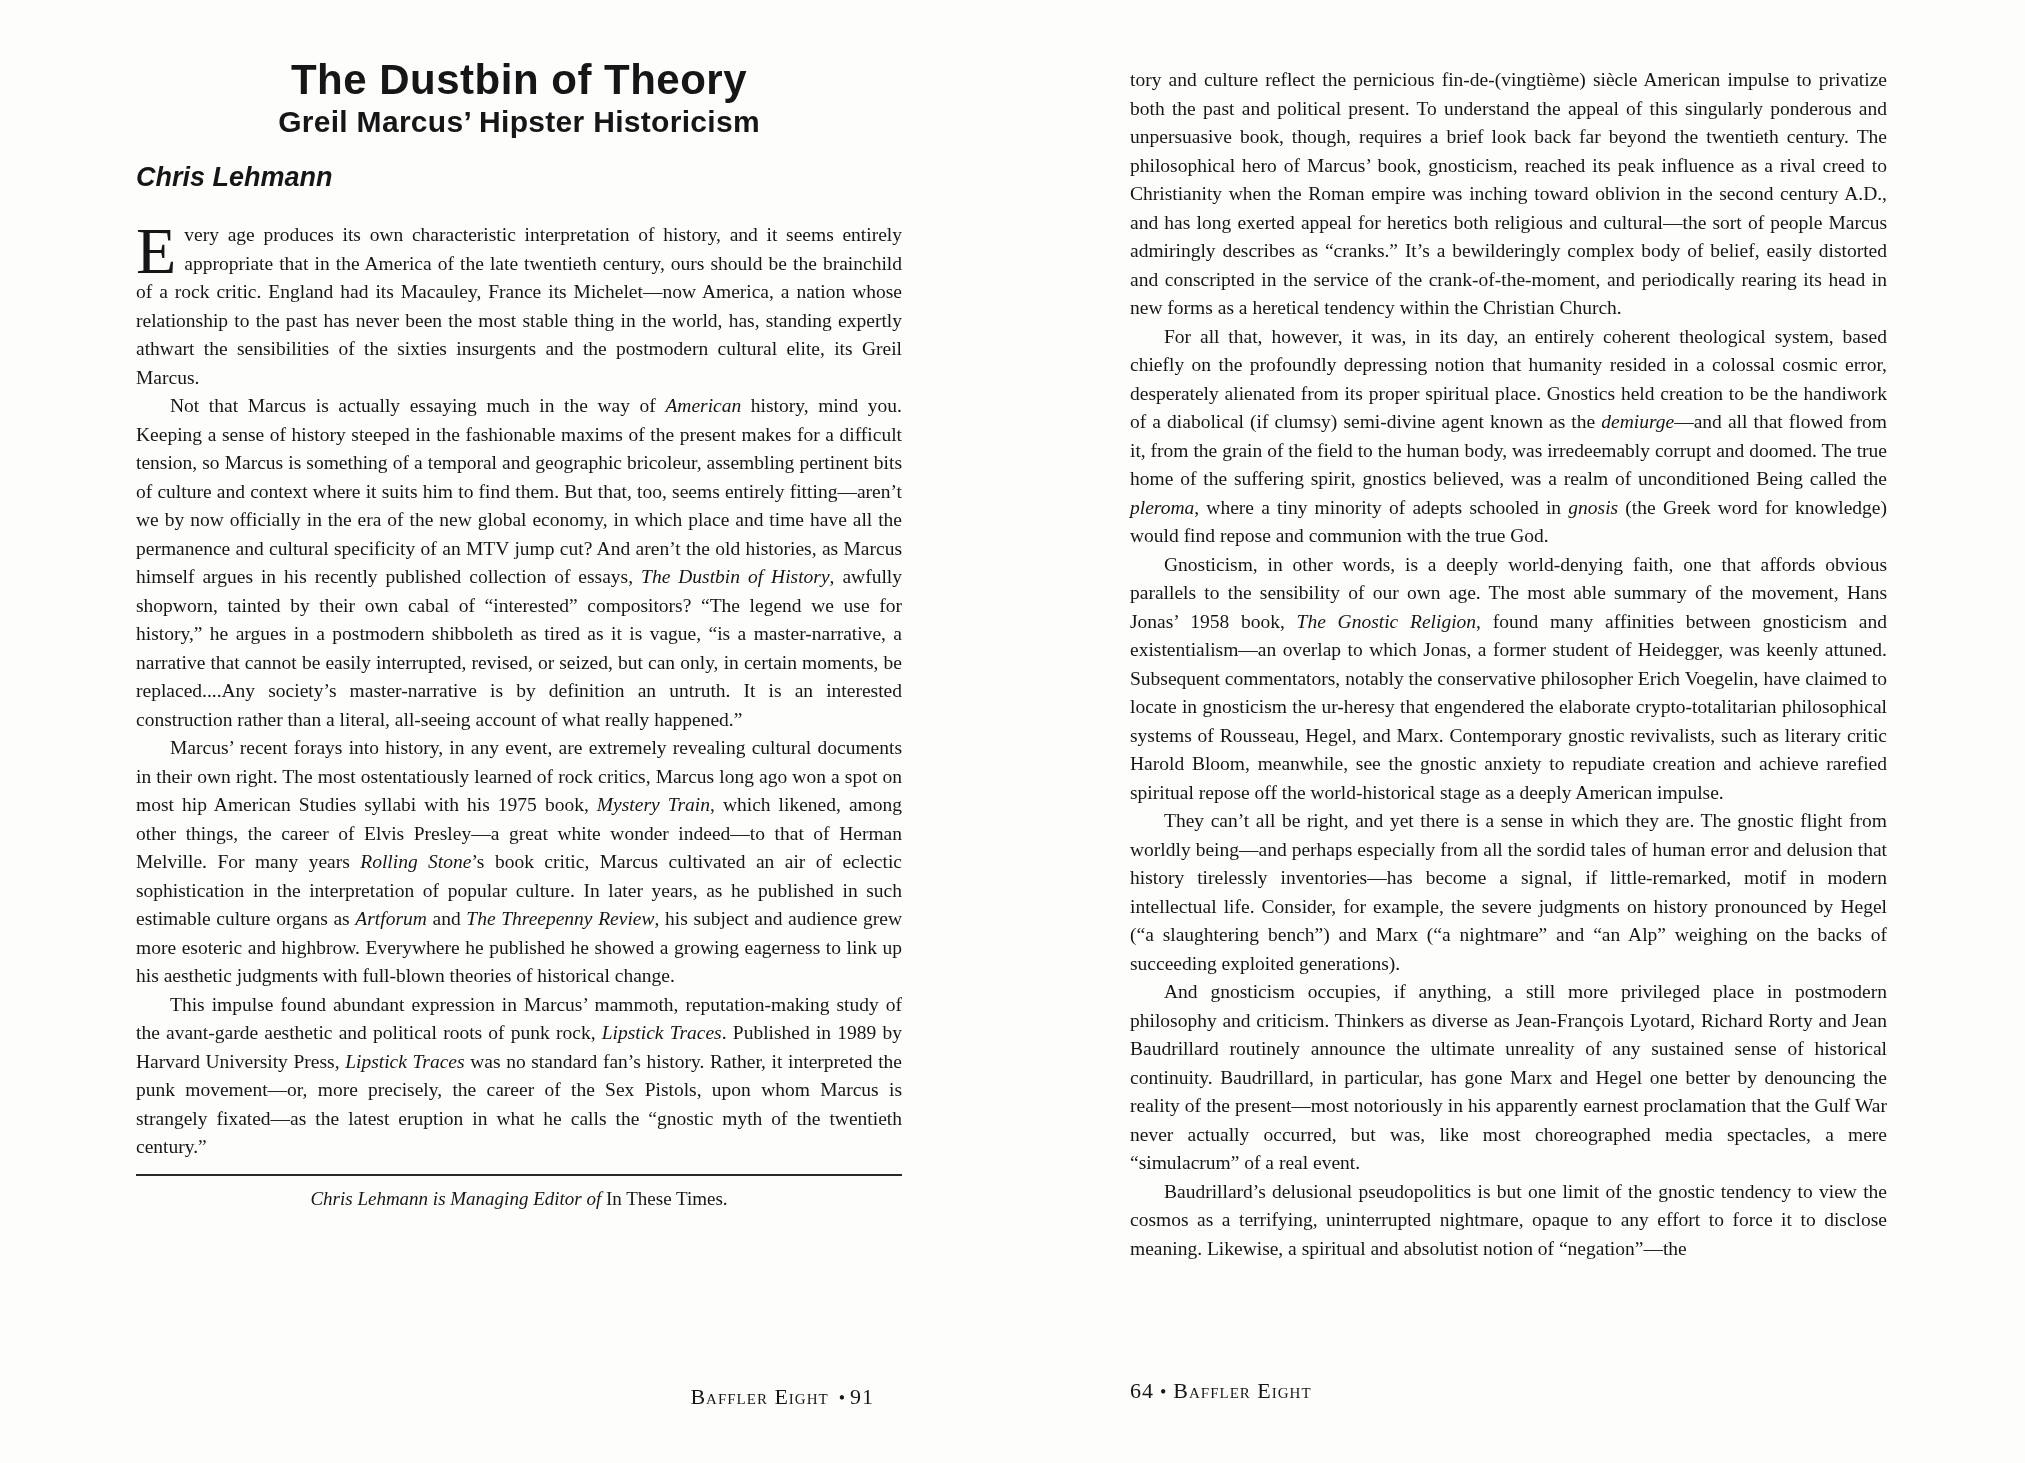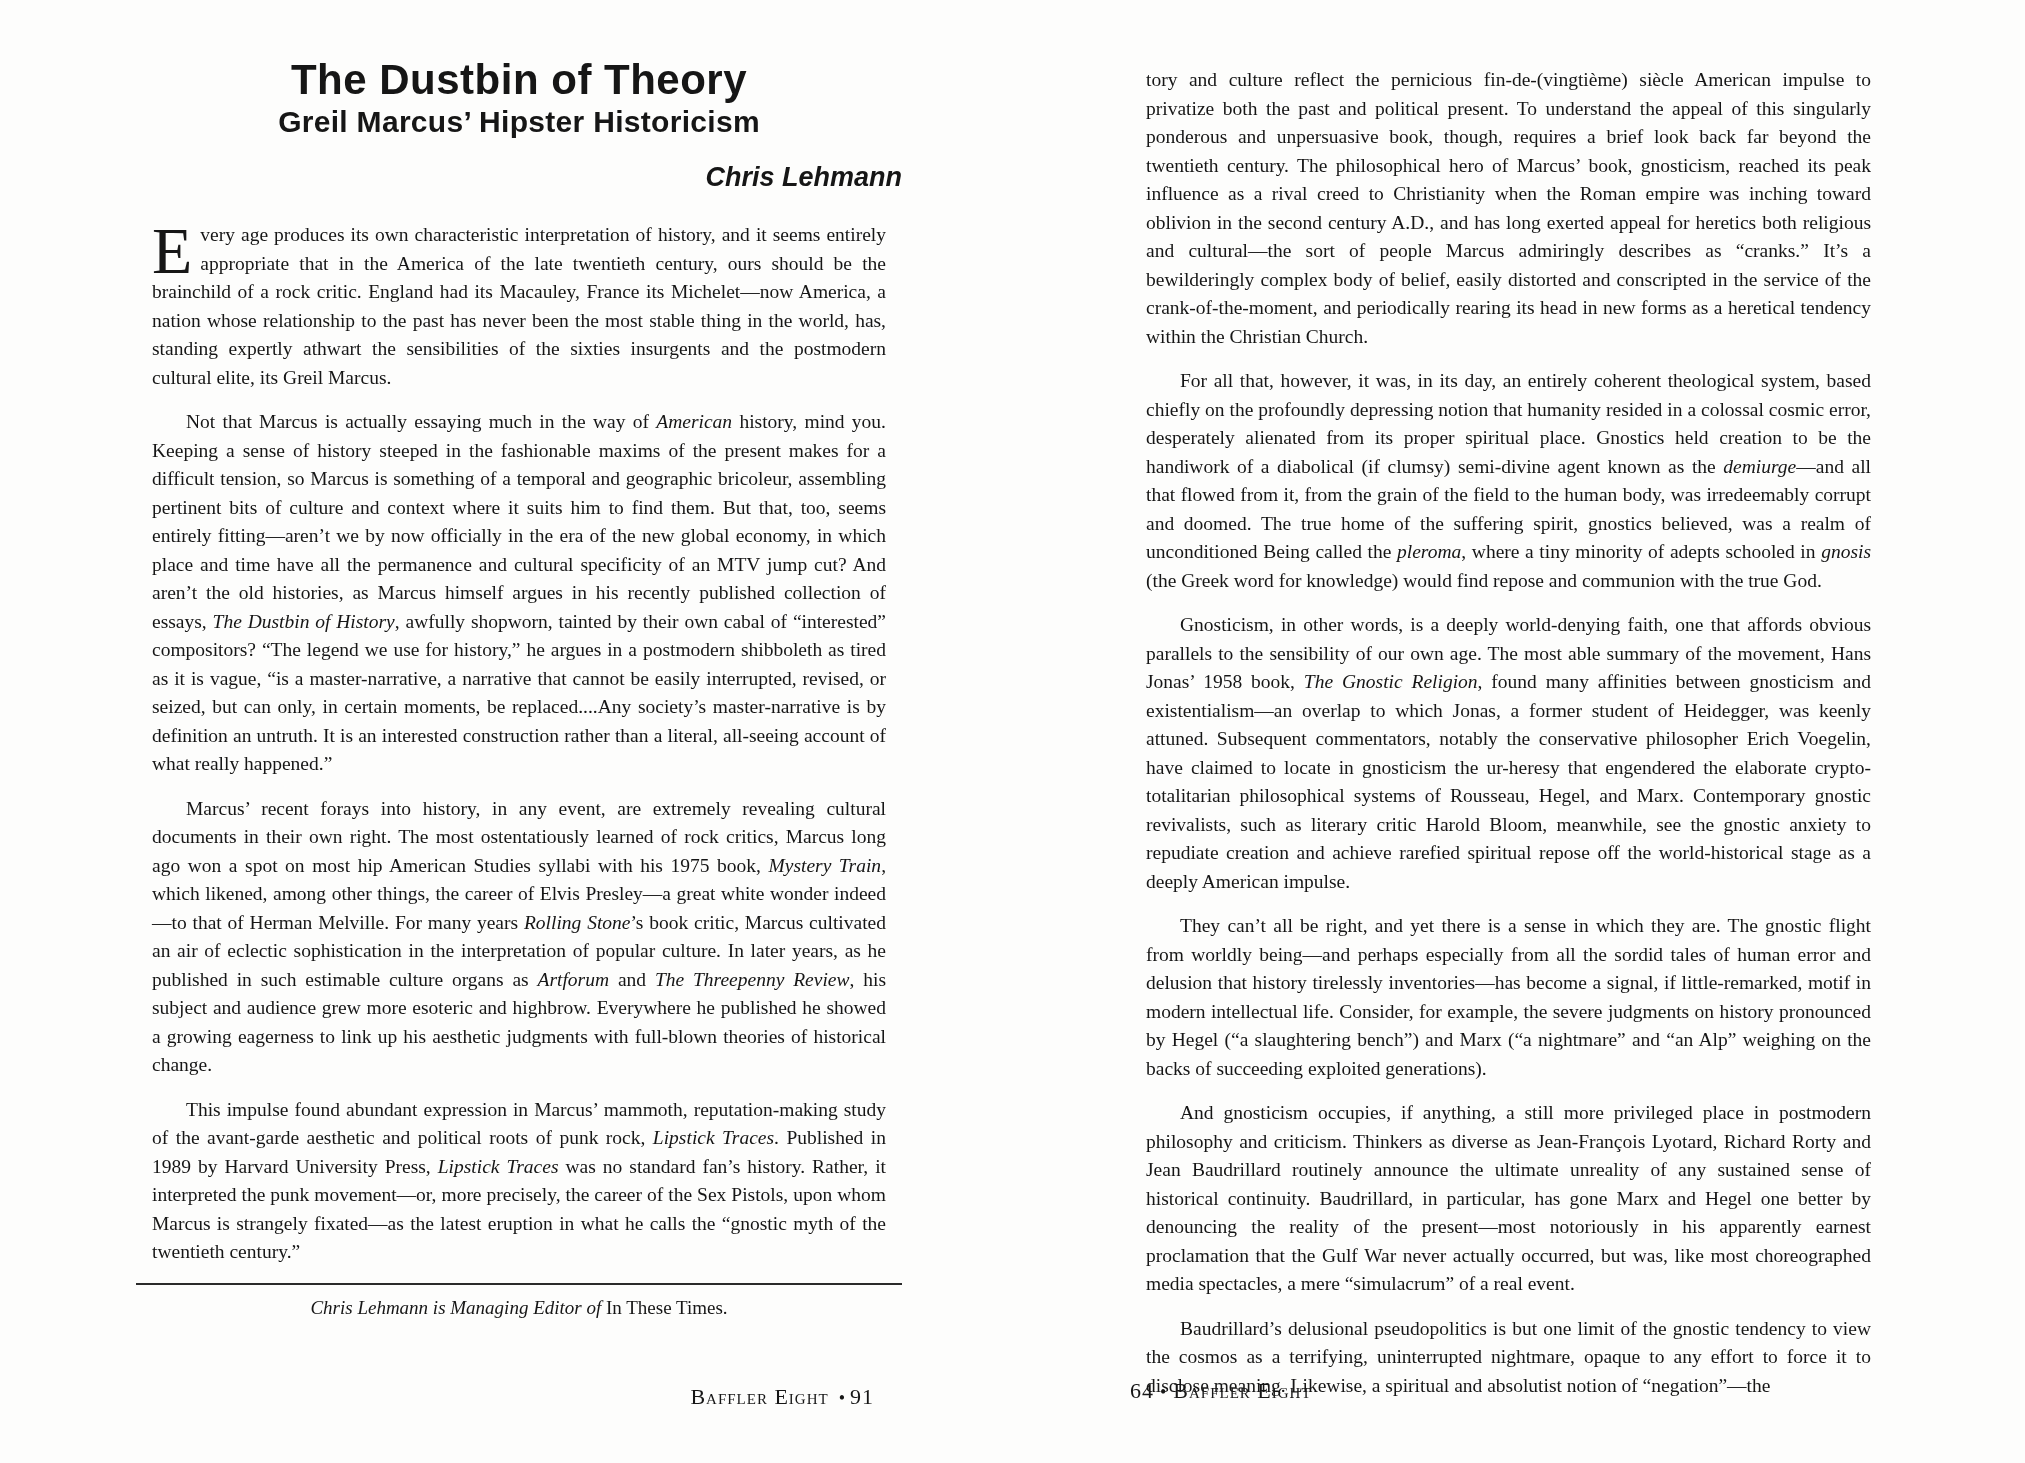--- a/index.html
+++ b/index.html
@@ -39,30 +39,30 @@
     line-height: 32px;
     text-align: center;
     letter-spacing: 0.3px;
   }
   .byline {
     margin: 24px 0 0 0;
     font-family: "Liberation Sans", sans-serif;
     font-weight: bold;
     font-style: italic;
     font-size: 27px;
-    text-align: right;
+    text-align: left;
   }
   .body-text {
     margin-top: 28px;
     font-size: 19.5px;
     line-height: 28.5px;
     text-align: justify;
   }
   .page-right .body-text { margin-top: 66px; }
-  .body-text p { margin: 16px; }
+  .body-text p { margin: 0; }
   .body-text p.indent { text-indent: 34px; }
   .body-text em { font-style: italic; }
   .dropcap {
     float: left;
     font-size: 66px;
     line-height: 50px;
     padding: 5px 8px 0 0;
   }
   .footnote-rule {
     border: none;

